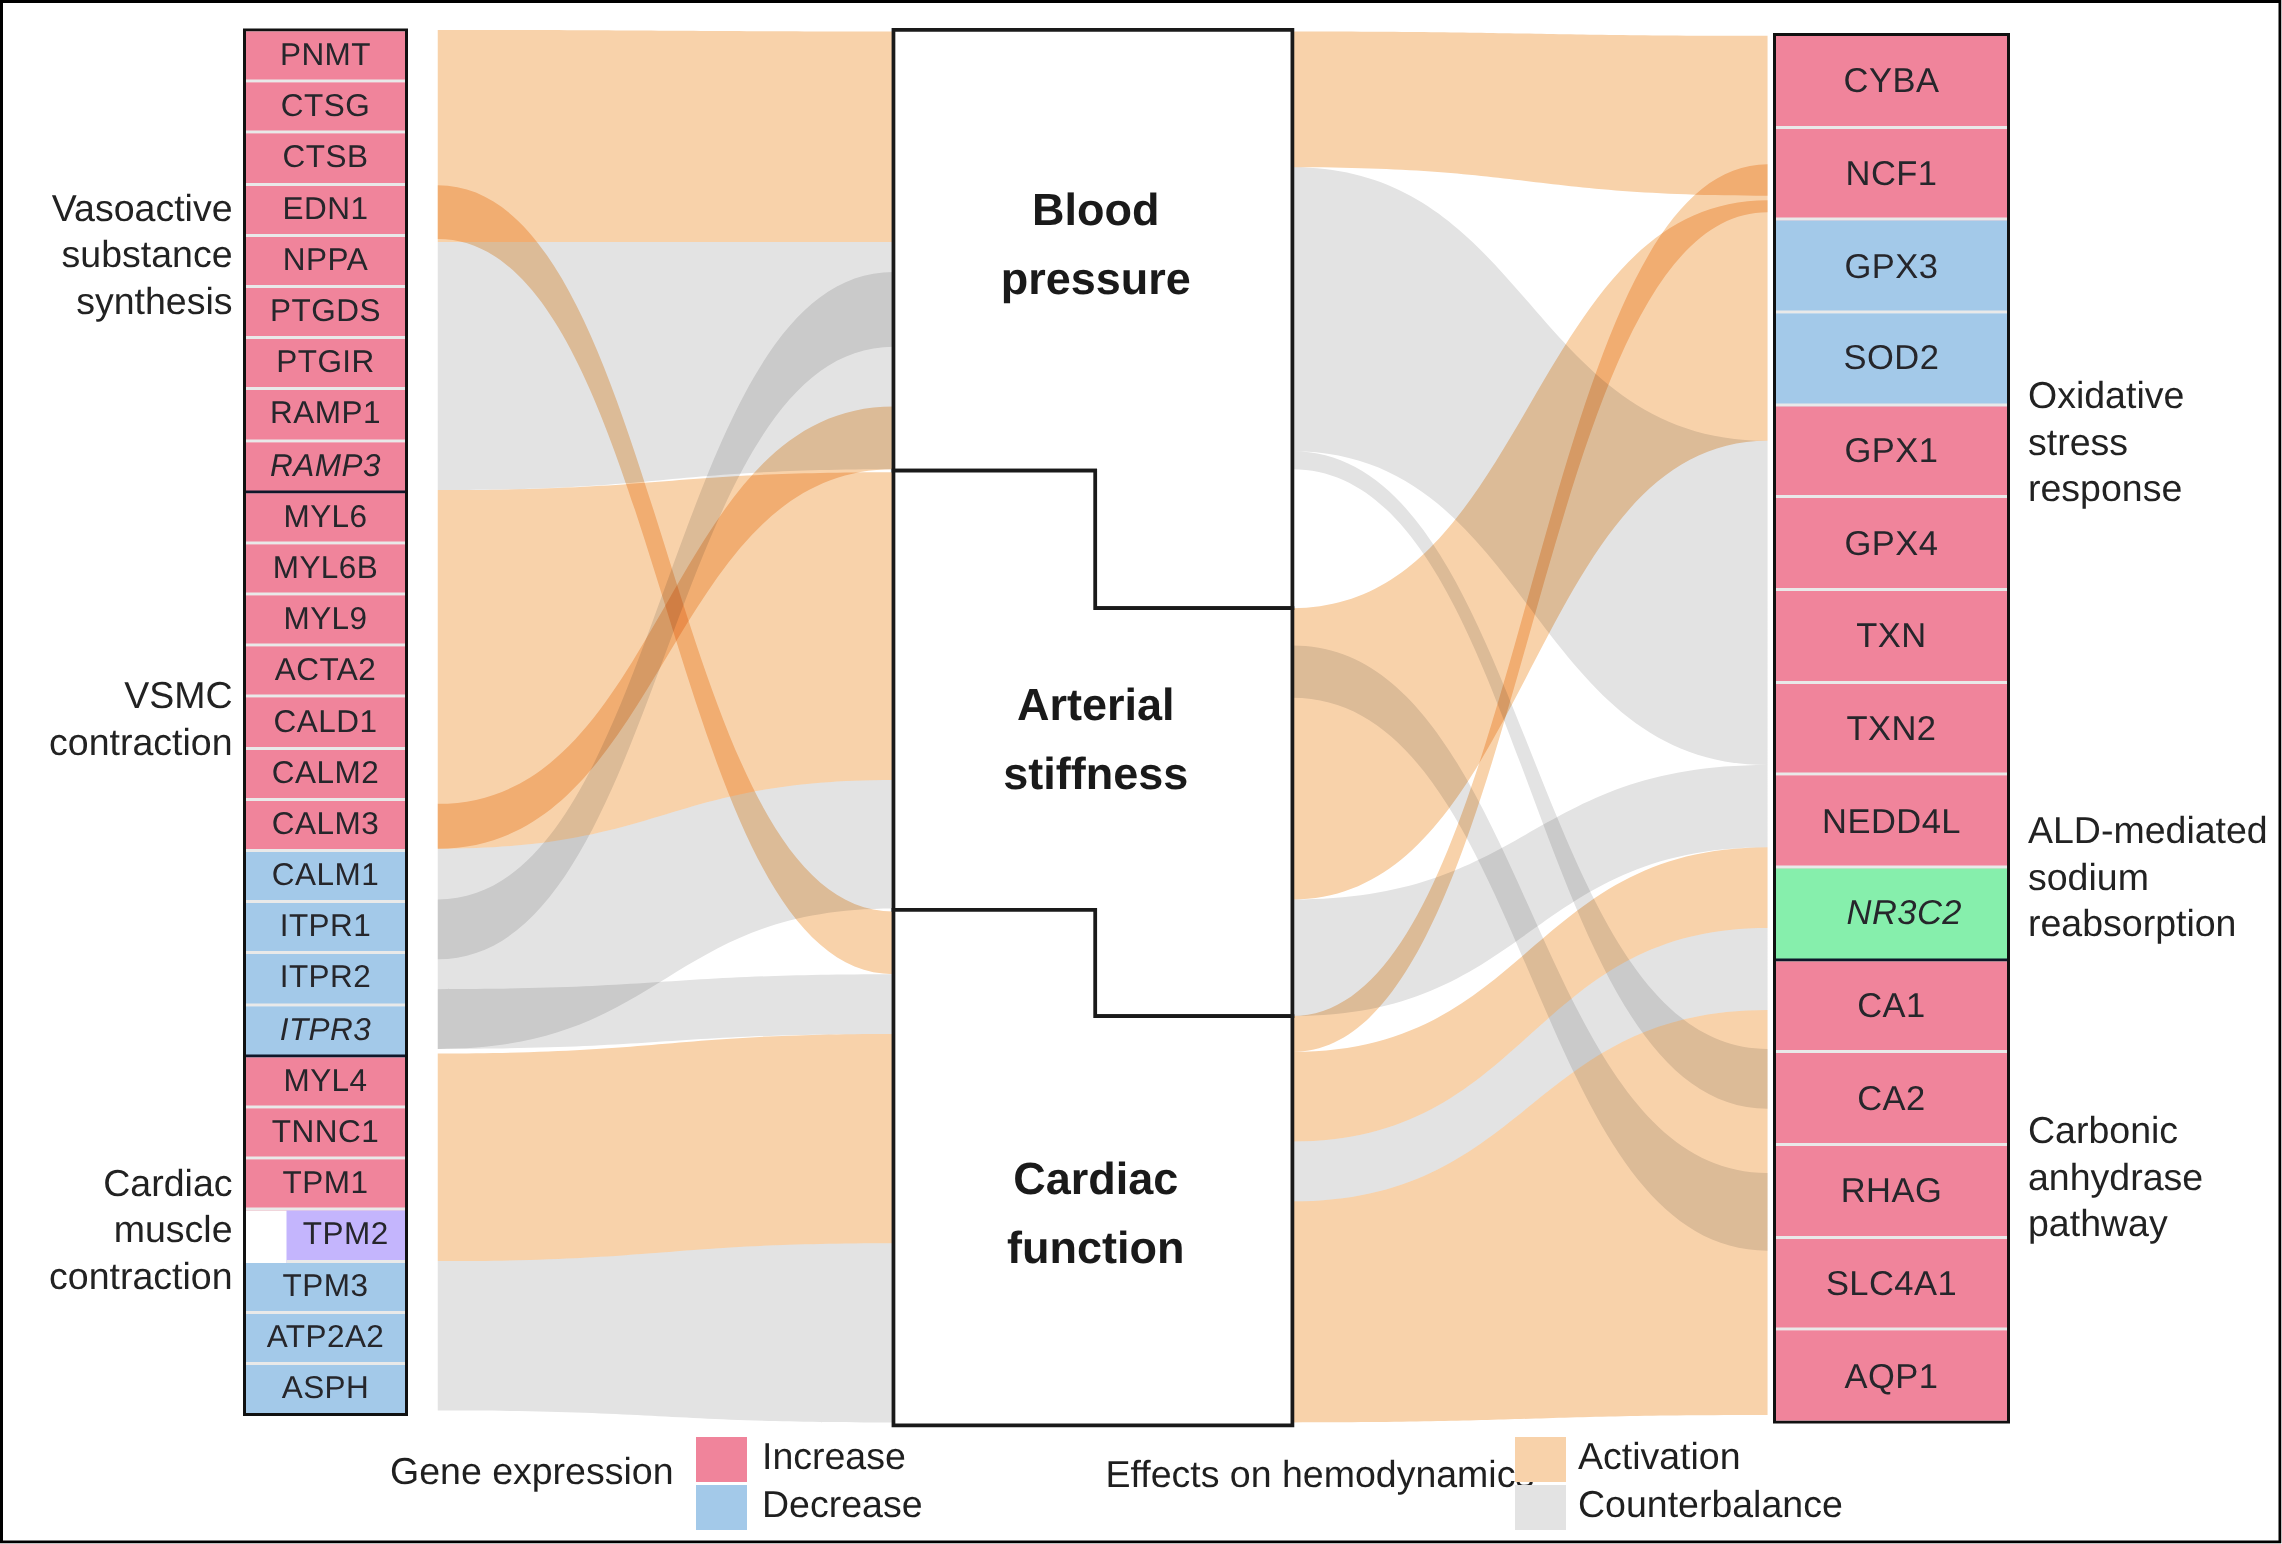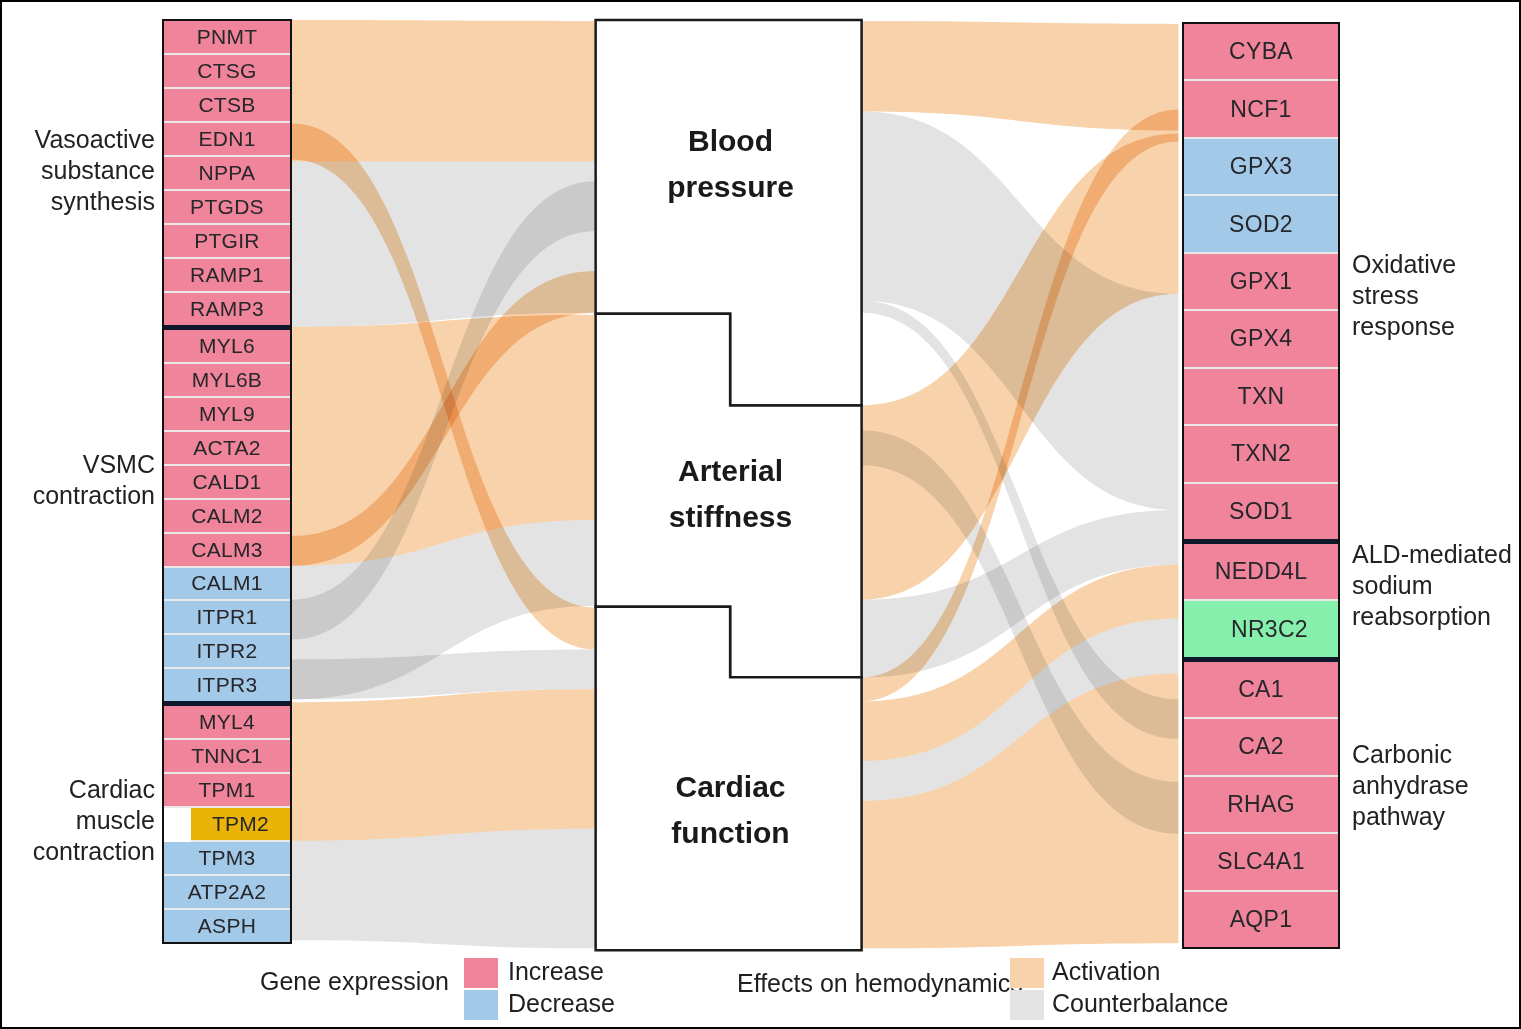--- a/index.html
+++ b/index.html
@@ -13,32 +13,32 @@
     overflow:hidden;
   }
   #flows{position:absolute;left:0;top:0;width:100%;height:100%;}
   .gene-col{
     position:absolute;
     display:flex;flex-direction:column;
     border:2px solid #111;
     box-sizing:border-box;
     z-index:3;
   }
-  #left-col{left:160px;top:17px;width:130px;height:925px;}
+  #left-col{left:160px;top:17px;width:110px;height:925px;}
   #right-col{left:1180px;top:20px;width:158px;height:927px;}
   .gene{
     flex:1;
     display:flex;align-items:center;justify-content:center;
     font-size:21px;color:#26262b;
     border-bottom:2px solid #e9e9e9;
     letter-spacing:.3px;
   }
   #right-col .gene{font-size:23px;}
   .gene:last-child{border-bottom:none;}
-  .gene.group-end{border-bottom:5px solid #0f172a;}
+  .gene.group-end{border-bottom:2px solid #0f172a;font-style:italic;}
   .side-label{
     position:absolute;
     font-size:25px;color:#222;
     line-height:31px;
     white-space:pre-line;
     z-index:4;
   }
   .side-label.right-align{text-align:right;}
   .node-label{
     position:absolute;left:595px;width:267px;
@@ -105,36 +105,35 @@
       <div class="gene" style="background: rgb(240, 132, 155);">CALD1</div>
       <div class="gene" style="background: rgb(240, 132, 155);">CALM2</div>
       <div class="gene" style="background: rgb(240, 132, 155);">CALM3</div>
       <div class="gene" style="background: rgb(163, 201, 233);">CALM1</div>
       <div class="gene" style="background: rgb(163, 201, 233);">ITPR1</div>
       <div class="gene" style="background: rgb(163, 201, 233);">ITPR2</div>
       <div class="gene group-end" style="background: rgb(163, 201, 233);">ITPR3</div>
       <div class="gene" style="background: rgb(240, 132, 155);">MYL4</div>
       <div class="gene" style="background: rgb(240, 132, 155);">TNNC1</div>
       <div class="gene" style="background: rgb(240, 132, 155);">TPM1</div>
-      <div class="gene" style="background: #eab308; margin-left: 27px;">TPM2</div>
+      <div class="gene" style="background: #c4b5fd; margin-left: 27px;">TPM2</div>
       <div class="gene" style="background: rgb(163, 201, 233);">TPM3</div>
       <div class="gene" style="background: rgb(163, 201, 233);">ATP2A2</div>
       <div class="gene" style="background: rgb(163, 201, 233);">ASPH</div>
     </div>
 
   <div class="gene-col" id="right-col">
       <div class="gene" style="background: rgb(240, 132, 155);">CYBA</div>
       <div class="gene" style="background: rgb(240, 132, 155);">NCF1</div>
       <div class="gene" style="background: rgb(163, 201, 233);">GPX3</div>
       <div class="gene" style="background: rgb(163, 201, 233);">SOD2</div>
       <div class="gene" style="background: rgb(240, 132, 155);">GPX1</div>
       <div class="gene" style="background: rgb(240, 132, 155);">GPX4</div>
       <div class="gene" style="background: rgb(240, 132, 155);">TXN</div>
       <div class="gene" style="background: rgb(240, 132, 155);">TXN2</div>
-      <div class="gene group-end" style="background: rgb(240, 132, 155);">SOD1</div>
       <div class="gene" style="background: rgb(240, 132, 155);">NEDD4L</div>
       <div class="gene group-end" style="background: #86efac; padding-left: 17px;">NR3C2</div>
       <div class="gene" style="background: rgb(240, 132, 155);">CA1</div>
       <div class="gene" style="background: rgb(240, 132, 155);">CA2</div>
       <div class="gene" style="background: rgb(240, 132, 155);">RHAG</div>
       <div class="gene" style="background: rgb(240, 132, 155);">SLC4A1</div>
       <div class="gene" style="background: rgb(240, 132, 155);">AQP1</div>
     </div>
 
   <div class="side-label right-align" style="left:5px;top:122px;width:148px;">Vasoactive

